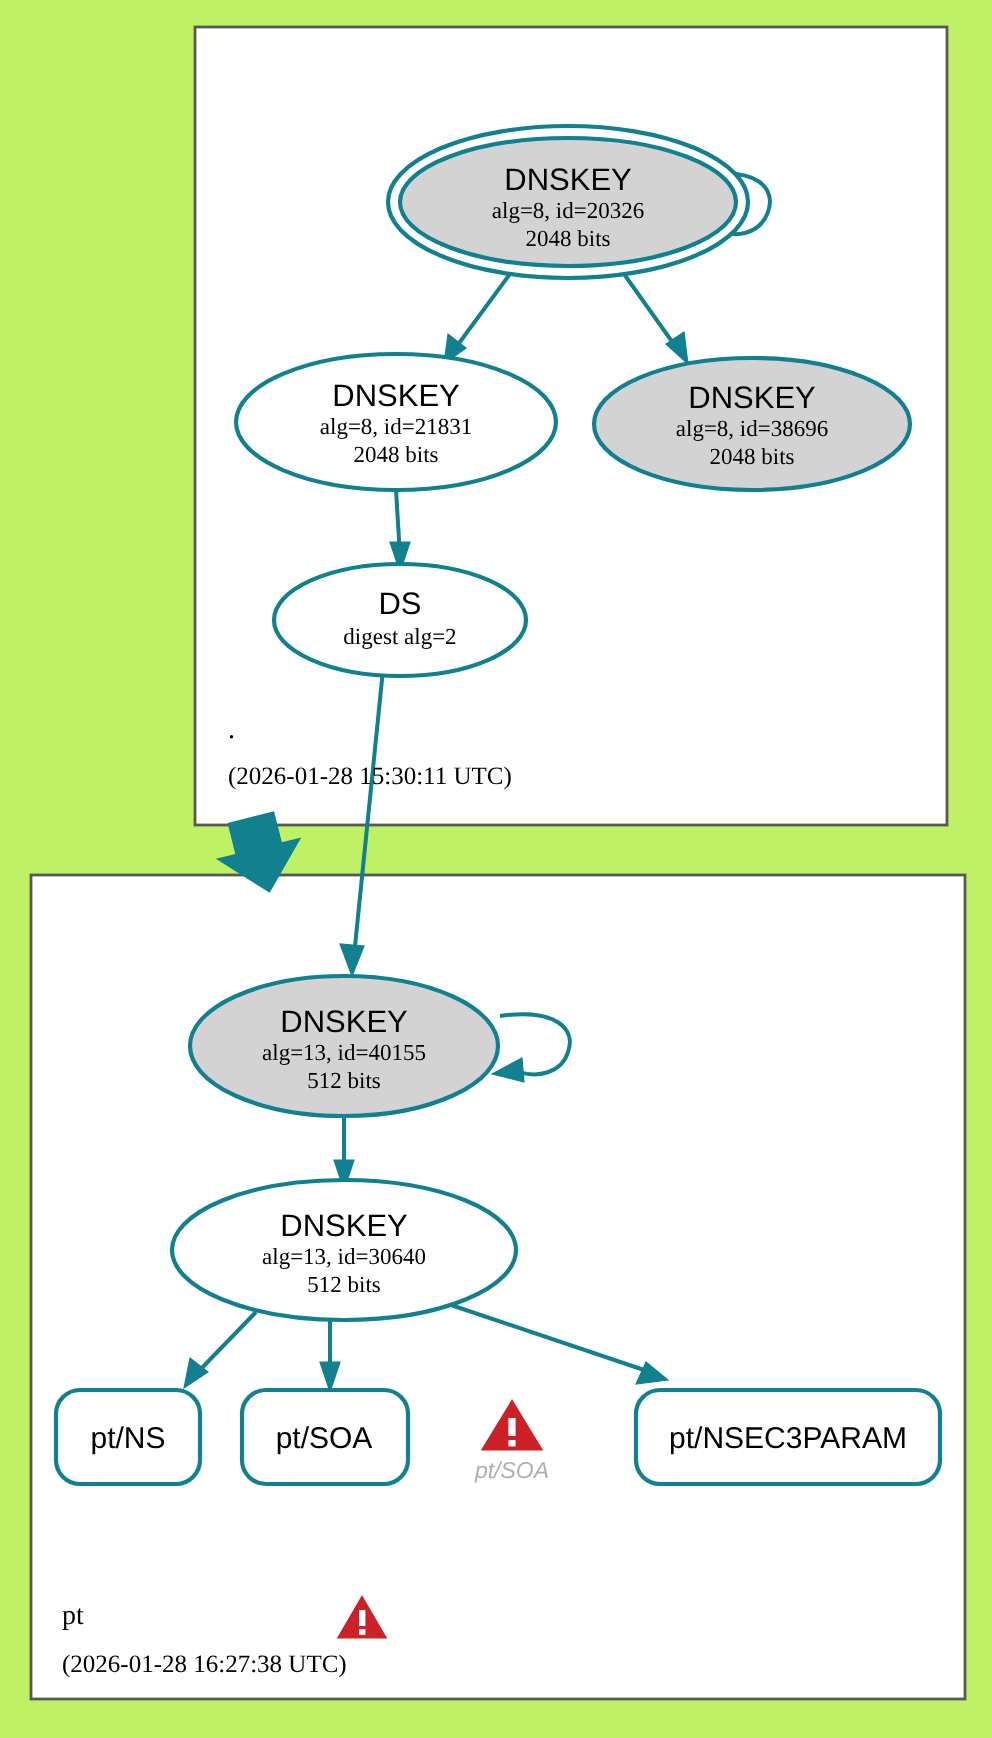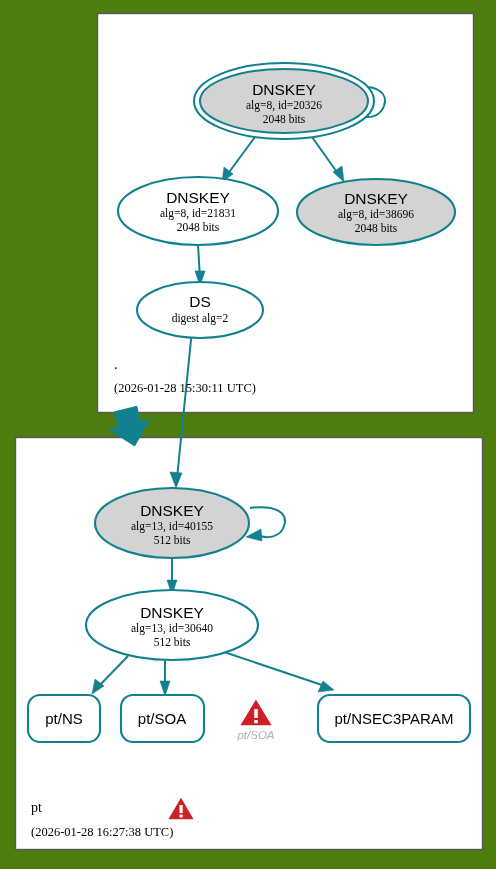--- a/index.html
+++ b/index.html
@@ -8,21 +8,21 @@
     padding: 0;
     background: #ffffff;
   }
   body {
     font-family: "Liberation Sans", sans-serif;
   }
   #canvas {
     position: relative;
     width: 496px;
     height: 869px;
-    background: #4d7c0f;
+    background: #bef264;
     overflow: hidden;
     text-decoration: underline;
   }
   #graph-svg {
     position: absolute;
     left: 0;
     top: 0;
     width: 496px;
     height: 869px;
   }

